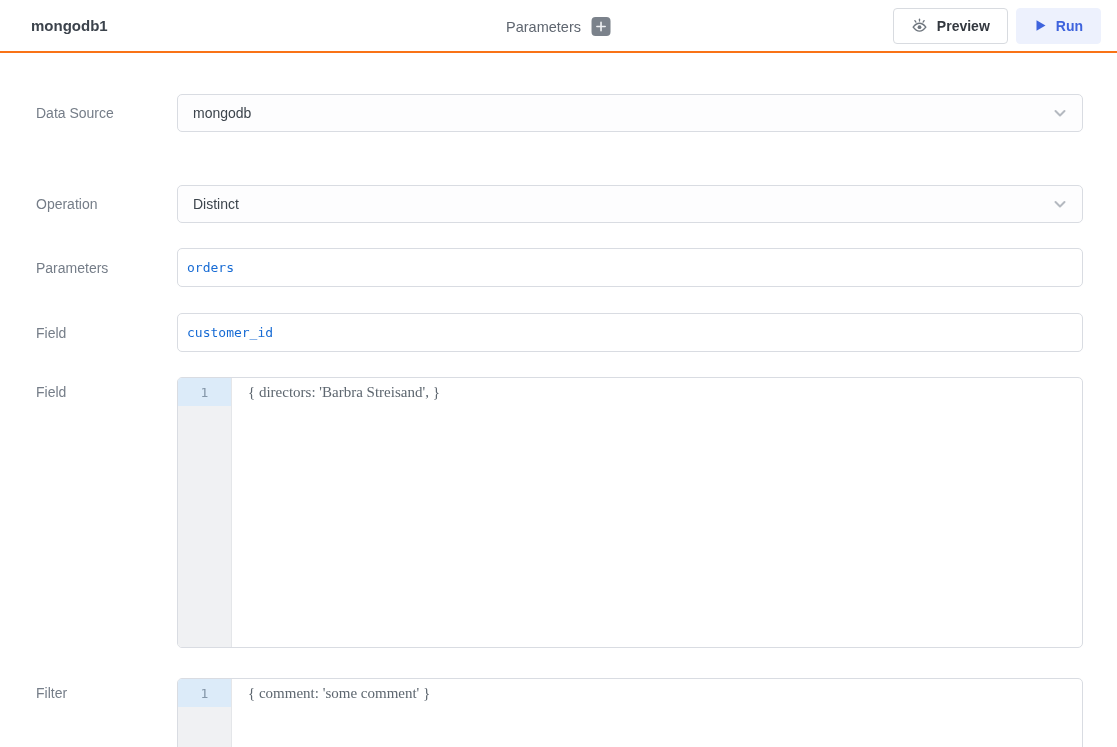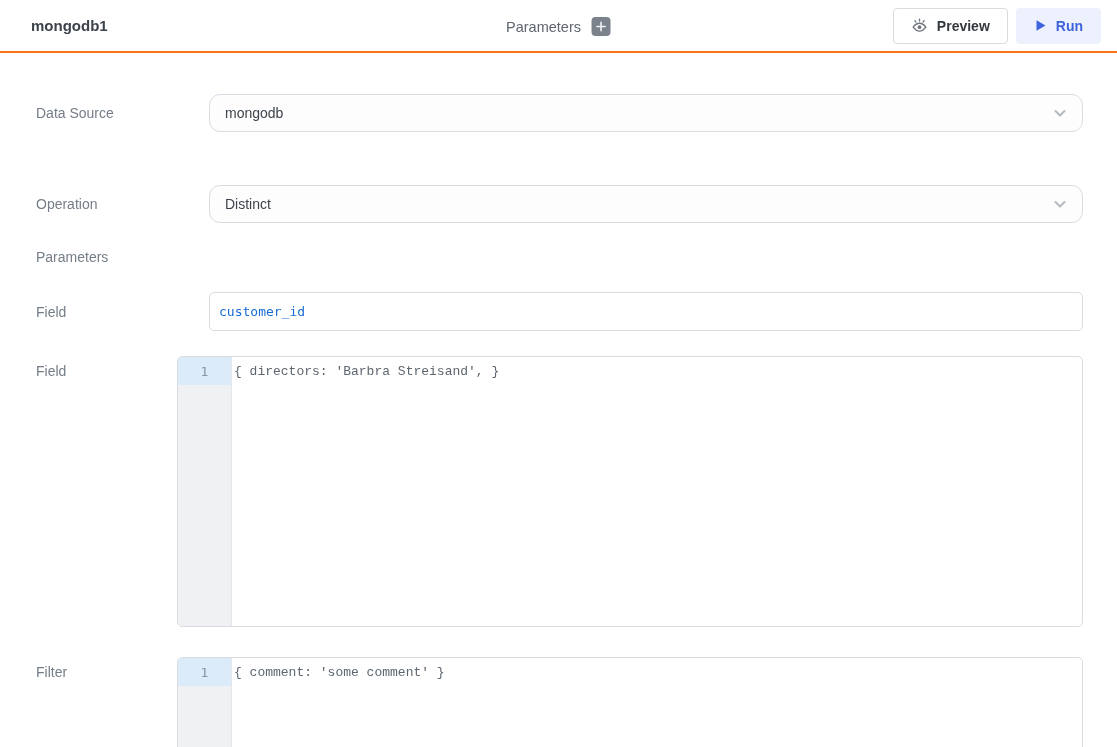--- a/index.html
+++ b/index.html
@@ -24,53 +24,53 @@
   .btn-preview { background: #ffffff; border: 1px solid #d8dbe0; color: #33383f; }
   .btn-run { background: #edf1fd; border: 1px solid #edf1fd; color: #3e63dd; }
   .btn .ic { display: flex; align-items: center; }
 
   
   .form { padding-top: 41px; }
   .form-row { display: flex; }
   .label-col { width: 177px; padding-left: 36px; flex: 0 0 177px; }
   .field-label { font-size: 14px; color: #757d88; }
   .control-col { flex: 1; margin-right: 34px; }
-  .row-center { align-items: center; gap: 32px; }
+  .row-center { align-items: center; }
   .row-top .label-col { padding-top: 6px; }
 
   .mb-53 { margin-bottom: 53px; }
   .mb-25 { margin-bottom: 25px; }
   .mb-26 { margin-bottom: 26px; }
   .mb-30 { margin-bottom: 30px; }
 
   
   .select-box { position: relative; height: 38px; background: #fdfdfe; border: 1px solid #d9dce2;
-    border-radius: 11px; display: flex; align-items: center; padding: 0 40px 0 15px; cursor: pointer; }
+    border-radius: 5px; display: flex; align-items: center; padding: 0 40px 0 15px; cursor: pointer; }
   .select-value { font-size: 14px; color: #3c444c; }
   .chevron { position: absolute; right: 14px; top: 50%; transform: translateY(-50%);
     display: flex; align-items: center; }
 
   
   .code-input { height: 39px; background: #ffffff; border: 1px solid #d9dce2; border-radius: 5px;
     display: flex; align-items: center; padding: 0 12px 0 9px; cursor: text; }
   .code-input .code-text { font-family: "DejaVu Sans Mono", monospace; font-size: 13px;
     color: #176bd4; }
 
   
   .editor { display: flex; background: #ffffff; border: 1px solid #d9dce2; border-radius: 5px;
     overflow: hidden; }
   .editor.h-filter { height: 271px; }
   .editor.h-options { height: 160px; }
   .gutter { width: 54px; flex: 0 0 54px; background: #f0f1f3; border-right: 1px solid #e4e6e9; }
   .ln { height: 28px; display: flex; align-items: center; justify-content: center;
     font-family: "DejaVu Sans Mono", monospace; font-size: 13px; color: #8496a9; }
   .ln.active { background: #dcebf9; }
   .code-area { flex: 1; cursor: text; }
-  .code-line { height: 28px; display: flex; align-items: center; padding-left: 2px;
-    font-family: Liberation Mono, monospace; font-size: 13px; color: #5d666f;
+  .code-line { height: 28px; display: flex; align-items: center; padding-left: 16px;
+    font-family: Liberation Serif, serif; font-size: 15px; color: #5d666f;
     white-space: pre; }
 </style>
 </head>
 <body>
 
 <div class="header">
   <div class="query-title">mongodb1</div>
 
   <div class="header-center">
     <span class="params-label">Parameters</span>
@@ -136,20 +136,25 @@
           </svg>
         </span>
       </div>
     </div>
   </div>
 
   <div class="form-row row-center mb-26">
     <div class="label-col">
       <span class="field-label">Parameters</span>
     </div>
+    <div class="control-col">
+      <div class="code-input">
+        <span class="code-text">orders</span>
+      </div>
+    </div>
   </div>
 
   <div class="form-row row-center mb-25">
     <div class="label-col">
       <span class="field-label">Field</span>
     </div>
     <div class="control-col">
       <div class="code-input">
         <span class="code-text">customer_id</span>
       </div>

